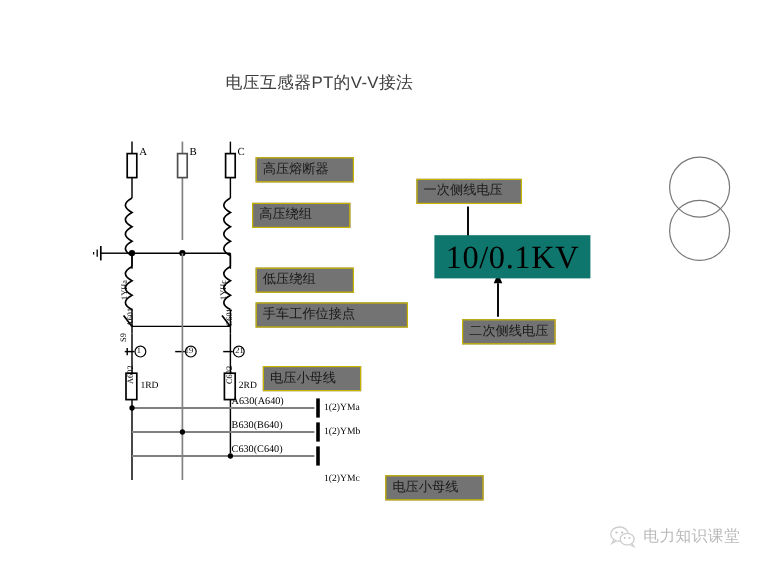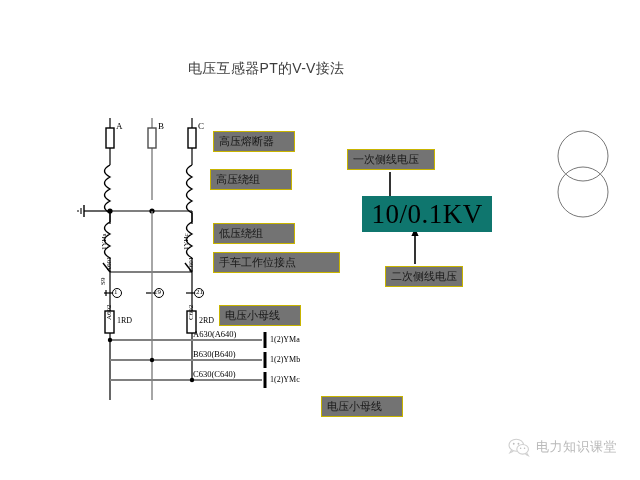--- a/index.html
+++ b/index.html
@@ -242,21 +242,21 @@
 
   <div class="dlabel" style="left:117px; top:316px;">1RD</div>
   <div class="dlabel" style="left:199px; top:316px;">2RD</div>
 
   <div class="buslabel" style="left:193px; top:329px;">A630(A640)</div>
   <div class="buslabel" style="left:193px; top:349px;">B630(B640)</div>
   <div class="buslabel" style="left:193px; top:369px;">C630(C640)</div>
 
   <div class="termlabel" style="left:270px; top:335px;">1(2)YMa</div>
   <div class="termlabel" style="left:270px; top:355px;">1(2)YMb</div>
-  <div class="termlabel" style="left:270px; top:375px;text-align:right;">1(2)YMc</div>
+  <div class="termlabel" style="left:270px; top:394px;text-align:right;">1(2)YMc</div>
 
   <div class="ylabel" style="left:213px; top:131px; width:82px;">高压熔断器</div>
   <div class="ylabel" style="left:210px; top:169px; width:82px;">高压绕组</div>
   <div class="ylabel" style="left:213px; top:223px; width:82px;">低压绕组</div>
   <div class="ylabel" style="left:213px; top:252px; width:127px;">手车工作位接点</div>
   <div class="ylabel" style="left:219px; top:305px; width:82px;">电压小母线</div>
   <div class="ylabel" style="left:321px; top:350px; width:82px;margin-top:46px;">电压小母线</div>
   <div class="ylabel" style="left:347px; top:149px; width:88px;">一次侧线电压</div>
   <div class="ylabel" style="left:385px; top:266px; width:78px;">二次侧线电压</div>
 

